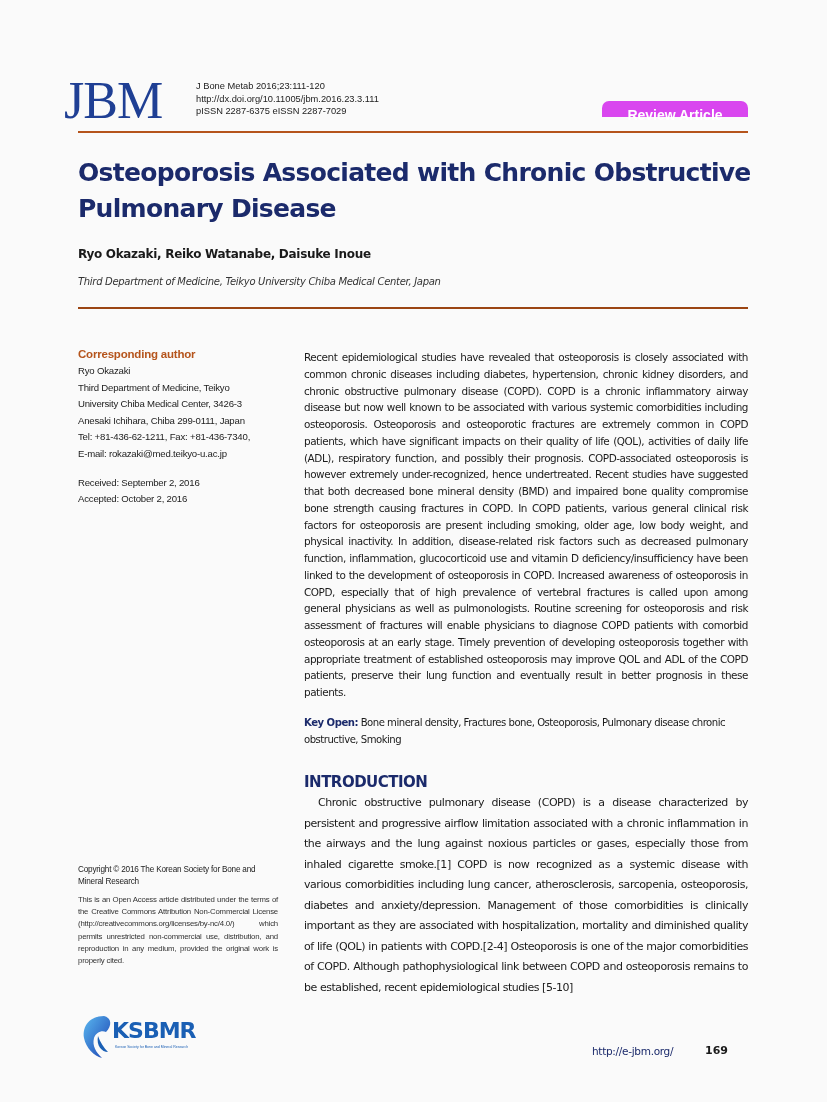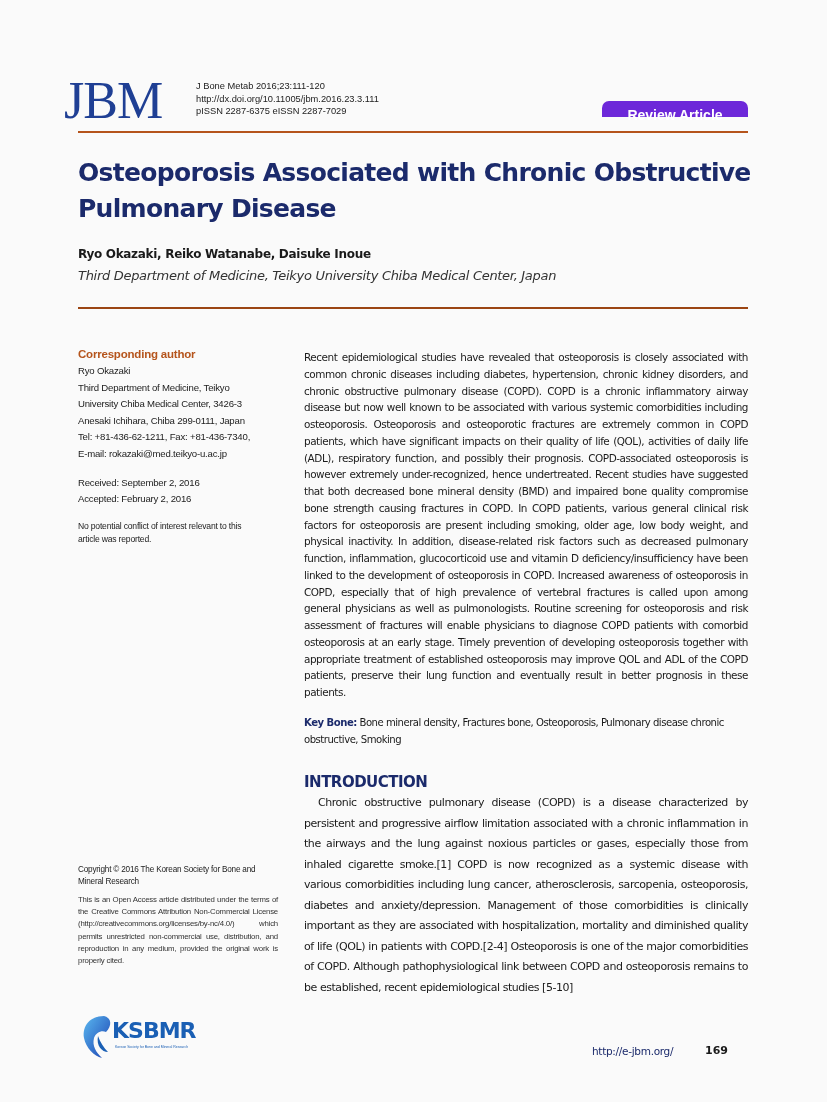--- a/index.html
+++ b/index.html
@@ -1,26 +1,26 @@
 <!DOCTYPE html>
 <html><head>
   <meta charset="utf-8">
   <style>
     * { margin: 0; padding: 0; box-sizing: border-box; }
     html, body { width: 827px; height: 1102px; background: #fafafa; overflow: hidden; }
     body { position: relative; font-family: "Liberation Sans", sans-serif; color: #1a1a1a; }
 
     .jbm-logo { position: absolute; left: 64px; top: 70px; font-family: "Liberation Serif", serif; font-size: 52px; color: #1f3f94; letter-spacing: -1px; line-height: 62px; font-weight: normal; }
     .journal-meta { position: absolute; left: 196px; top: 80px; font-family: "Liberation Sans", sans-serif; font-size: 9.3px; line-height: 12.5px; color: #222; }
-    .review-tab { position: absolute; left: 602px; top: 101px; width: 146px; height: 16px; background: #6d28d9; border-radius: 7px 7px 0 0; color: #fff; font-weight: bold; font-size: 14px; text-align: center; line-height: 28px; font-family: "Liberation Sans", sans-serif; }
+    .review-tab { position: absolute; left: 602px; top: 101px; width: 146px; height: 16px; background: #d946ef; border-radius: 7px 7px 0 0; color: #fff; font-weight: bold; font-size: 14px; text-align: center; line-height: 28px; font-family: "Liberation Sans", sans-serif; }
     .top-rule { position: absolute; left: 78px; top: 131px; width: 670px; height: 2px; background: #b5541c; }
 
     .title { position: absolute; left: 78px; top: 155px; width: 680px; font-family: "DejaVu Sans", sans-serif; font-size: 25px; font-weight: bold; color: #1b2a6b; line-height: 36px; letter-spacing: -0.7px; }
     .authors { position: absolute; left: 78px; top: 247px; font-family: "DejaVu Sans", sans-serif; font-size: 12px; font-weight: bold; color: #1a1a1a; letter-spacing: -0.3px; }
-    .affiliation { position: absolute; left: 78px; top: 268px; font-family: "DejaVu Sans", sans-serif; font-size: 13px; font-style: italic; color: #333; letter-spacing: -0.3px; }
+    .affiliation { position: absolute; left: 78px; top: 276px; font-family: "DejaVu Sans", sans-serif; font-size: 10px; font-style: italic; color: #333; letter-spacing: -0.3px; }
     .mid-rule { position: absolute; left: 78px; top: 307px; width: 670px; height: 2px; background: #9b4513; }
 
     .sidebar { position: absolute; left: 78px; top: 348px; width: 185px; font-family: "Liberation Sans", sans-serif; }
     .corr-heading { font-weight: bold; color: #b5541c; font-size: 11.5px; letter-spacing: -0.2px; margin-bottom: 3px; }
     .corr-lines div, .dates div { font-size: 9.6px; line-height: 16.6px; color: #222; letter-spacing: -0.2px; }
     .dates { margin-top: 12px; }
     .coi { margin-top: 12px; font-size: 8.6px; line-height: 13px; color: #222; letter-spacing: -0.2px; }
 
     .copyright { position: absolute; left: 78px; top: 864px; width: 200px; font-size: 8.2px; line-height: 12px; color: #222; letter-spacing: -0.2px; }
     .license { margin-top: 6px; font-size: 7.8px; line-height: 12.2px; color: #333; text-align: justify; }
@@ -62,23 +62,22 @@
   <div class="corr-lines">
     <div>Ryo Okazaki</div>
     <div>Third Department of Medicine, Teikyo</div>
     <div>University Chiba Medical Center, 3426-3</div>
     <div>Anesaki Ichihara, Chiba 299-0111, Japan</div>
     <div>Tel: +81-436-62-1211, Fax: +81-436-7340,</div>
     <div>E-mail: rokazaki@med.teikyo-u.ac.jp</div>
   </div>
   <div class="dates">
     <div>Received: September 2, 2016</div>
-    <div>Accepted: February 2, 2016</div>
+    <div>Accepted: October 2, 2016</div>
   </div>
-  <div class="coi">No potential conflict of interest relevant to this article was reported.</div>
 </aside>
 
 <div class="copyright">
   <div>Copyright © 2016 The Korean Society for Bone and Mineral Research</div>
   <div class="license">This is an Open Access article distributed under the terms of the Creative Commons Attribution Non-Commercial License (http://creativecommons.org/licenses/by-nc/4.0/) which permits unrestricted non-commercial use, distribution, and reproduction in any medium, provided the original work is properly cited.</div>
 </div>
 
 <div class="ksbmr">
   <svg class="ksbmr-mark" viewBox="0 0 40 48">
     <defs>
@@ -89,21 +88,21 @@
     </defs>
     <path d="M26 4 C12 4 4 14 6 26 C8 36 16 44 24 46 C18 40 14 34 16 26 C18 20 24 18 28 20 C34 14 34 6 26 4 Z" fill="url(#g1)"></path>
     <path d="M20 24 C22 30 26 36 30 40 C24 40 18 34 20 24 Z" fill="#1a5fb4"></path>
   </svg>
   <div class="ksbmr-text">KSBMR</div>
   <div class="ksbmr-sub">Korean Society for Bone and Mineral Research</div>
 </div>
 
 <p class="abstract">Recent epidemiological studies have revealed that osteoporosis is closely associated with common chronic diseases including diabetes, hypertension, chronic kidney disorders, and chronic obstructive pulmonary disease (COPD). COPD is a chronic inflammatory airway disease but now well known to be associated with various systemic comorbidities including osteoporosis. Osteoporosis and osteoporotic fractures are extremely common in COPD patients, which have significant impacts on their quality of life (QOL), activities of daily life (ADL), respiratory function, and possibly their prognosis. COPD-associated osteoporosis is however extremely under-recognized, hence undertreated. Recent studies have suggested that both decreased bone mineral density (BMD) and impaired bone quality compromise bone strength causing fractures in COPD. In COPD patients, various general clinical risk factors for osteoporosis are present including smoking, older age, low body weight, and physical inactivity. In addition, disease-related risk factors such as decreased pulmonary function, inflammation, glucocorticoid use and vitamin D deficiency/insufficiency have been linked to the development of osteoporosis in COPD. Increased awareness of osteoporosis in COPD, especially that of high prevalence of vertebral fractures is called upon among general physicians as well as pulmonologists. Routine screening for osteoporosis and risk assessment of fractures will enable physicians to diagnose COPD patients with comorbid osteoporosis at an early stage. Timely prevention of developing osteoporosis together with appropriate treatment of established osteoporosis may improve QOL and ADL of the COPD patients, preserve their lung function and eventually result in better prognosis in these patients.</p>
 <p class="keywords">
-  <span class="kw-label">Key Bone:</span>
+  <span class="kw-label">Key Open:</span>
   <span>Bone mineral density, Fractures bone, Osteoporosis, Pulmonary disease chronic obstructive, Smoking</span>
 </p>
 
 <h2 class="intro-heading">INTRODUCTION</h2>
 <p class="intro-body">Chronic obstructive pulmonary disease (COPD) is a disease characterized by persistent and progressive airflow limitation associated with a chronic inflammation in the airways and the lung against noxious particles or gases, especially those from inhaled cigarette smoke.[1] COPD is now recognized as a systemic disease with various comorbidities including lung cancer, atherosclerosis, sarcopenia, osteoporosis, diabetes and anxiety/depression. Management of those comorbidities is clinically important as they are associated with hospitalization, mortality and diminished quality of life (QOL) in patients with COPD.[2-4] Osteoporosis is one of the major comorbidities of COPD. Although pathophysiological link between COPD and osteoporosis remains to be established, recent epidemiological studies [5-10]</p>
 
 <div class="footer-url">http://e-jbm.org/</div>
 <div class="page-num">169</div>
 
 </body></html>

